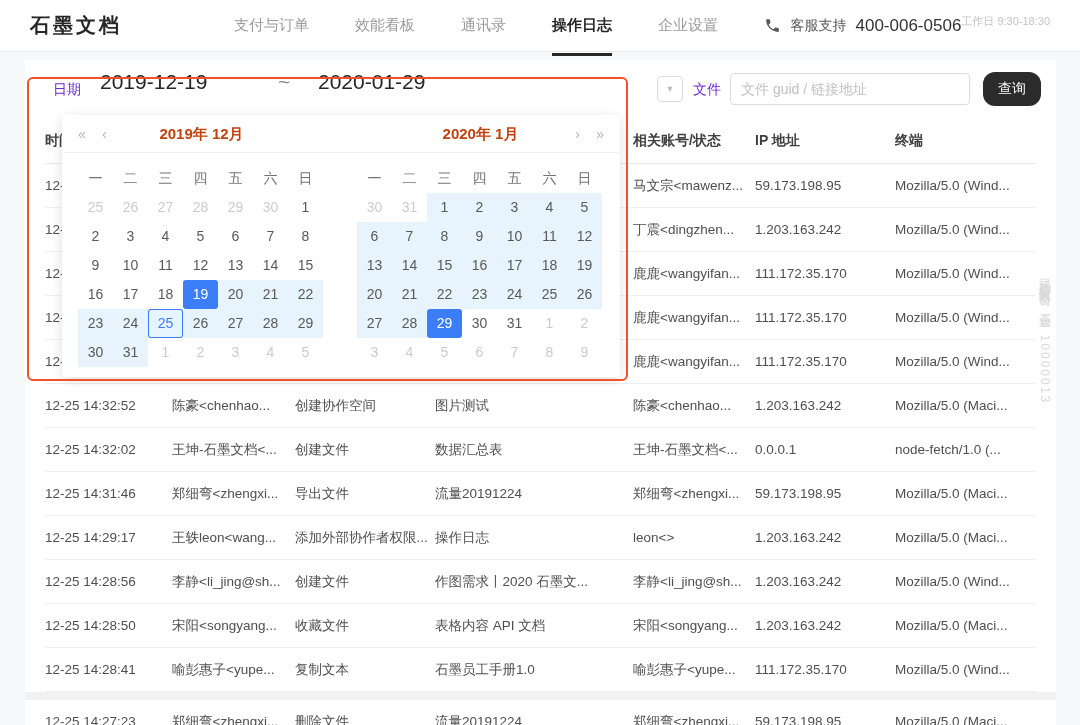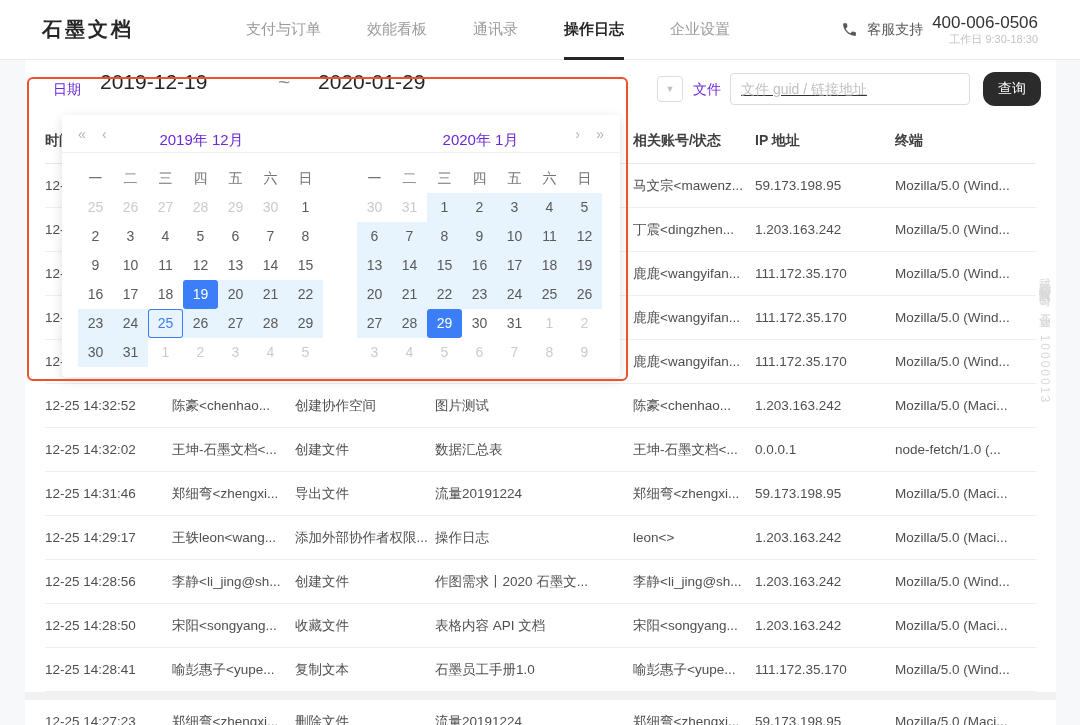--- a/index.html
+++ b/index.html
@@ -1,50 +1,50 @@
 <!DOCTYPE html>
 <html style="--orange: #f0502a; --blue: #3c7df8; --range: #e8f4fd; --btn-dark: #2b2b2b;"><head>
 <meta charset="utf-8">
 <style>
   * { margin:0; padding:0; box-sizing:border-box; }
   html,body { width:1080px; height:725px; overflow:hidden; background:#f7f8fa;
     font-family:"Liberation Sans","DejaVu Sans",sans-serif; }
 
   
-  .top-header { position:absolute; left:0; top:0; width:1080px; height:60px; background:#fff;
-    border-bottom:1px solid #e9e9e9; display:flex; align-items:center; padding:0 42px; z-index:5; }
+  .top-header { position:absolute; left:0; top:0; width:1080px; height:52px; background:#fff;
+    border-bottom:1px solid #e9e9e9; display:flex; align-items:center; padding:0 30px; z-index:5; }
   .logo { font-size:20px; font-weight:700; color:#262626; letter-spacing:3px; }
   .main-nav { display:flex; margin-left:112px; gap:46px; height:60px; }
   .nav-item { font-size:15px; color:#9b9b9b; line-height:57px; height:60px; cursor:pointer; white-space:nowrap; }
   .nav-item.active { color:#262626; font-weight:700; border-bottom:3px solid #262626; }
   .support { margin-left:auto; display:flex; align-items:center; gap:9px; }
   .phone-icon { width:17px; height:17px; fill:#595959; }
   .support-label { font-size:14px; color:#595959; }
-  .num-block { display:flex; flex-direction:column; align-items:flex-end; line-height:1.25; }
+  .num-block { display:flex; align-items:flex-start; line-height:1.25; }
   .phone-number { font-size:17px; color:#333; }
   .hours { font-size:11px; color:#c3c3c3; }
 
   
   .card { position:absolute; left:25px; top:60px; width:1031px; height:665px; background:#fff;
     padding:0 20px; overflow:hidden; }
 
   
   .filter-bar { position:relative; height:58px; }
   .flt-label { position:absolute; font-size:14px; color:#6d28d9; line-height:58px; }
   .date-field { position:absolute; left:42px; top:10px; width:556px; height:38px; background:#fff;
     display:flex; padding-left:13px; font-size:21px; color:#262626; cursor:pointer; }
   .date-start { width:178px; }
   .date-sep { color:#8c8c8c; width:40px; }
   .caret-box { position:absolute; left:612px; top:16px; width:26px; height:26px; border:1px solid #dcdcdc;
     border-radius:4px; display:flex; align-items:center; justify-content:center; cursor:pointer; background:#fff; }
   .caret-box span { font-size:9px; color:#bfbfbf; }
   .file-label { left:648px; }
   .file-input { position:absolute; left:685px; top:13px; width:240px; height:32px; border:1px solid #dcdcdc;
     border-radius:4px; padding:0 10px; font-size:14px; color:#333; outline:none;
-    font-family:"Liberation Sans","DejaVu Sans",sans-serif;text-decoration:underline; }
+    font-family:"Liberation Sans","DejaVu Sans",sans-serif; }
   .file-input::placeholder { color:#c0c0c0; }
   .search-btn { position:absolute; left:938px; top:12px; width:58px; height:34px; background:var(--btn-dark,#2b2b2b);
     color:#fff; border:none; border-radius:12px; font-size:14px; cursor:pointer;
     font-family:"Liberation Sans","DejaVu Sans",sans-serif; }
 
   
   .thead { height:46px; display:flex; align-items:center; border-bottom:1px solid #e8e8e8;
     font-size:14px; font-weight:700; color:#404040; }
   .tr { height:44px; display:flex; align-items:center; border-bottom:1px solid #efefef;
     font-size:13.5px; color:#4f4f4f; }
@@ -55,22 +55,22 @@
   
   .annotation { position:absolute; left:2px; top:17px; width:601px; height:304px;
     border:2px solid var(--orange,#f0502a); border-radius:6px; z-index:40; pointer-events:none; }
 
   
   .calendar { position:absolute; left:37px; top:55px; width:558px; z-index:30; background:#fff;
     border-radius:4px; box-shadow:0 3px 12px rgba(0,0,0,0.13); }
   .cal-header { position:relative; height:38px; border-bottom:1px solid #f0f0f0; }
   .cal-arrow { position:absolute; top:0; line-height:38px; font-size:14px; color:#b3b3b3; cursor:pointer; }
   .a-py{left:16px} .a-pm{left:40px} .a-nm{right:40px} .a-ny{right:16px}
-  .cal-title { position:absolute; top:6px; width:279px; text-align:center; line-height:38px;
-    font-size:15px; font-weight:400; color:#6d28d9; }
+  .cal-title { position:absolute; top:0; width:279px; text-align:center; line-height:38px;
+    font-size:15px; font-weight:700; color:#c2410c; }
   .t-left{left:0} .t-right{left:279px}
   .cal-body { display:flex; padding-bottom:10px; }
   .cal-panel { width:279px; padding:10px 16px 0; }
   .week-row,.day-row { display:flex; }
   .wd { width:35px; height:30px; line-height:30px; text-align:center; font-size:14px; color:#737373; }
   .day { width:35px; height:29px; line-height:29px; text-align:center; font-size:14px; color:#595959; cursor:pointer; }
   .day.other { color:#cbcbcb; }
   .day.range { background:var(--range,#e8f4fd); }
   .day.selected { background:var(--blue,#3c7df8); color:#fff; border-radius:3px; }
   .day.today { background:var(--range,#e8f4fd); color:var(--blue,#3c7df8);

